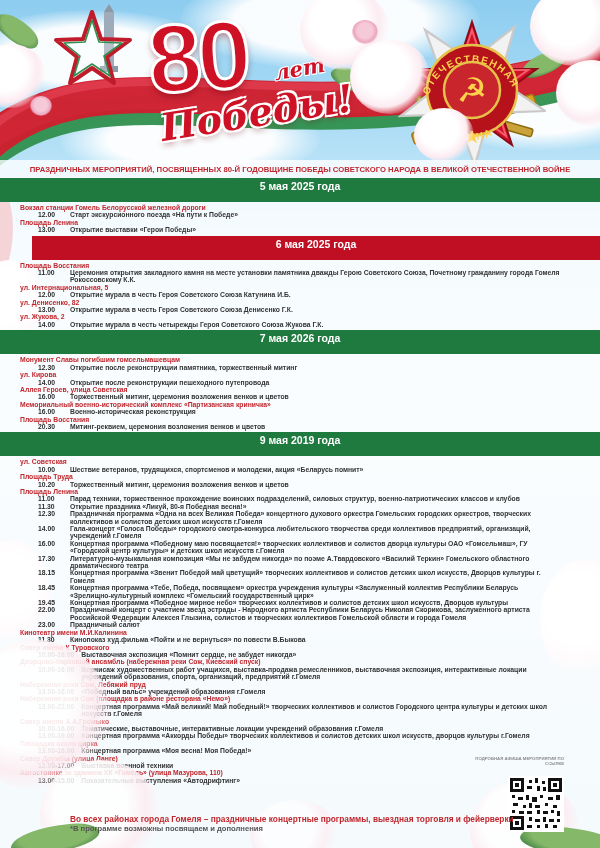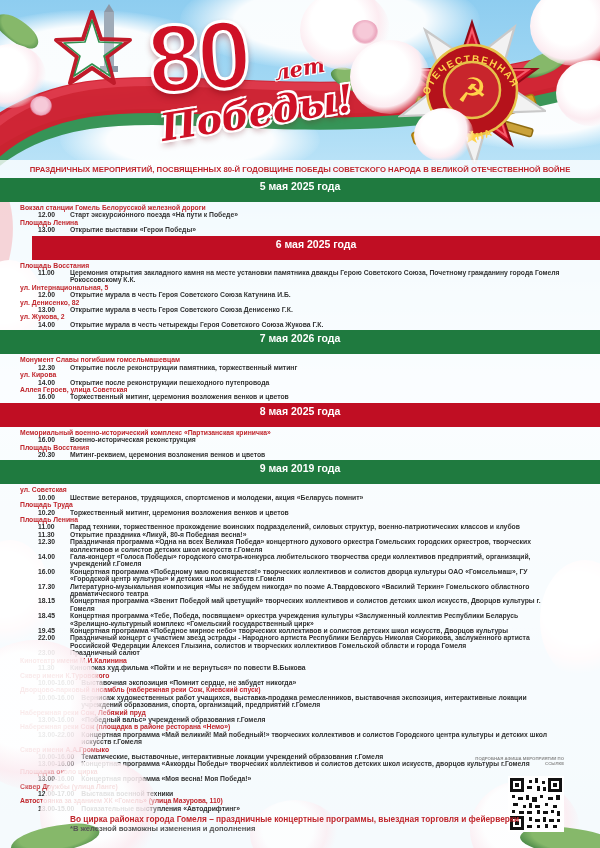--- a/index.html
+++ b/index.html
@@ -168,21 +168,20 @@
         <div class="venue">ул. Кирова</div>
         <div class="event">
           <span class="time">14.00</span>
           <span class="etext">Открытие после реконструкции пешеходного путепровода</span>
         </div>
         <div class="venue">Аллея Героев, улица Советская</div>
         <div class="event">
           <span class="time">16.00</span>
           <span class="etext">Торжественный митинг, церемония возложения венков и цветов</span>
         </div>
-        <div class="date-bar" style="background: rgb(192, 14, 35);">8 мая 2025 года</div>
         <div class="venue">Мемориальный военно-исторический комплекс «Партизанская криничка»</div>
         <div class="event">
           <span class="time">16.00</span>
           <span class="etext">Военно-историческая реконструкция</span>
         </div>
         <div class="venue">Площадь Восстания</div>
         <div class="event">
           <span class="time">20.30</span>
           <span class="etext">Митинг-реквием, церемония возложения венков и цветов</span>
         </div>
@@ -339,17 +338,17 @@
       <rect x="25" y="26" width="3" height="2"></rect>
         <rect x="30" y="26" width="2" height="2"></rect>
       <rect x="11" y="30" width="3" height="2"></rect>
         <rect x="17" y="30" width="2" height="2"></rect>
         <rect x="22" y="29" width="2" height="3"></rect>
       <rect x="27" y="30" width="3" height="2"></rect>
     </g>
   </svg>
 
   <div id="footer">
-    <div id="footer-line1">Во цирка районах города Гомеля – праздничные концертные программы, выездная торговля и фейерверки</div>
-    <div id="footer-line2">*В железной возможны изменения и дополнения</div>
+    <div id="footer-line1">Во всех районах города Гомеля – праздничные концертные программы, выездная торговля и фейерверки</div>
+    <div id="footer-line2">*В программе возможны посвящаем и дополнения</div>
   </div>
 
 </div>
 
 </body></html>

